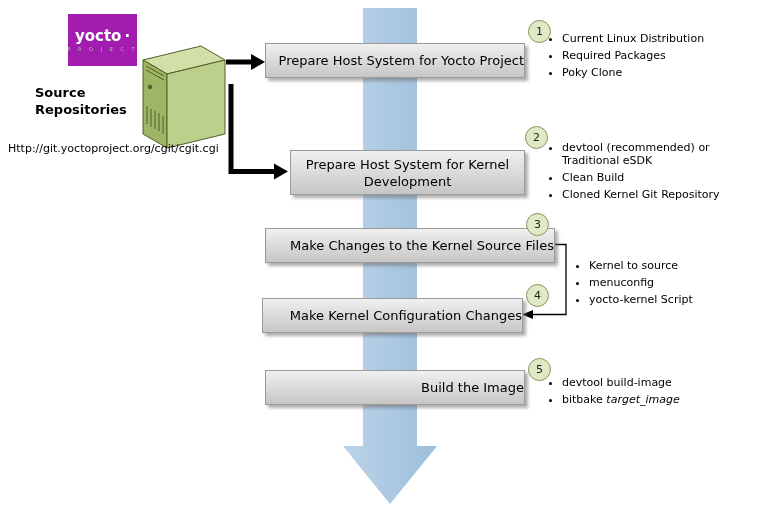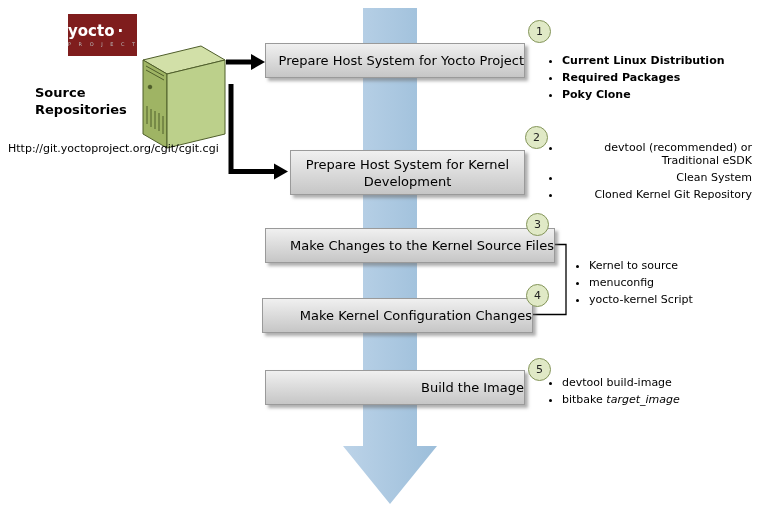--- a/index.html
+++ b/index.html
@@ -3,56 +3,56 @@
 <meta charset="utf-8">
 <style>
   html,body{margin:0;padding:0;background:#fff;}
   .scene{
     position:relative;width:769px;height:517px;overflow:hidden;
     font-family:"DejaVu Sans","Liberation Sans",sans-serif;background:#fff;
   }
   .scene svg{position:absolute;left:0;top:0;z-index:1;}
 
   
-  .logo{position:absolute;left:68px;top:14px;width:69px;height:42px;background:#7f1d1d;
-    z-index:3;display:flex;flex-direction:column;justify-content:center;}
+  .logo{position:absolute;left:68px;top:14px;width:69px;height:52px;background:#a21caf;
+    z-index:3;display:flex;flex-direction:column;align-items:center;justify-content:center;}
   .logo-main{color:#fff;font-weight:bold;font-size:15px;line-height:16px;}
   .logo-dot{margin-left:3px;}
   .logo-sub{color:#bbb;font-size:5px;letter-spacing:3px;margin-top:2px;white-space:nowrap;}
 
   .src-label{position:absolute;left:35px;top:72px;width:105px;z-index:3;
     font-weight:bold;font-size:13px;line-height:17px;color:#000;margin-top:12px;}
   .repo-url{position:absolute;left:8px;top:142px;z-index:3;font-size:11px;color:#000;white-space:nowrap;}
 
   
   .step-box{position:absolute;z-index:3;display:flex;align-items:center;justify-content:flex-end;
     text-align:center;font-size:13px;line-height:17px;color:#000;
     background:linear-gradient(#f0f0f0,#c6c6c6);border:1px solid #9a9a9a;
     box-shadow:3px 3px 3px rgba(110,110,110,.55);}
   .box1{left:265px;top:43px;width:258px;height:33px;}
   .box2{left:290px;top:150px;width:233px;height:43px;}
   .box3{left:235px;top:228px;width:288px;height:33px;margin-left:30px;}
-  .box4{left:262px;top:298px;width:259px;height:33px;padding-left:10px;}
+  .box4{left:262px;top:298px;width:259px;height:33px;}
   .box5{left:265px;top:370px;width:258px;height:33px;}
 
   
   .step-num{position:absolute;z-index:4;width:21px;height:21px;border-radius:50%;
     background:#e0e9c6;border:1px solid #84955a;color:#222;font-size:11px;
     display:flex;align-items:center;justify-content:center;}
   .num1{left:528px;top:20px;}
   .num2{left:525px;top:126px;}
   .num3{left:526px;top:213px;}
   .num4{left:526px;top:284px;}
   .num5{left:528px;top:358px;}
 
   
   .blist{position:absolute;z-index:3;margin:0;padding-left:13px;font-size:11px;color:#000;}
   .blist li{margin:0 0 4px 0;line-height:13px;}
-  .list1{left:549px;top:54px;width:205px;font-weight:bold;}
-  .list2{left:549px;top:141px;width:190px;text-align:right;}
+  .list1{left:549px;top:32px;width:205px;}
+  .list2{left:549px;top:141px;width:190px;}
   .list34{left:576px;top:259px;width:175px;}
   .list5{left:549px;top:376px;width:200px;}
   .it{font-style:italic;}
 </style>
 </head>
 <body>
 
 <div class="scene">
 
   <svg width="769" height="517" viewBox="0 0 769 517">
@@ -127,21 +127,21 @@
   <div class="step-num num5">5</div>
 
   <ul class="blist list1">
     <li>Current Linux Distribution</li>
     <li>Required Packages</li>
     <li>Poky Clone</li>
   </ul>
 
   <ul class="blist list2">
     <li><span>devtool (recommended) or</span><br><span>Traditional eSDK</span></li>
-    <li>Clean System</li>
+    <li>Clean Build</li>
     <li>Cloned Kernel Git Repository</li>
   </ul>
 
   <ul class="blist list34">
     <li>Kernel to source</li>
     <li>menuconfig</li>
     <li>yocto-kernel Script</li>
   </ul>
 
   <ul class="blist list5">

